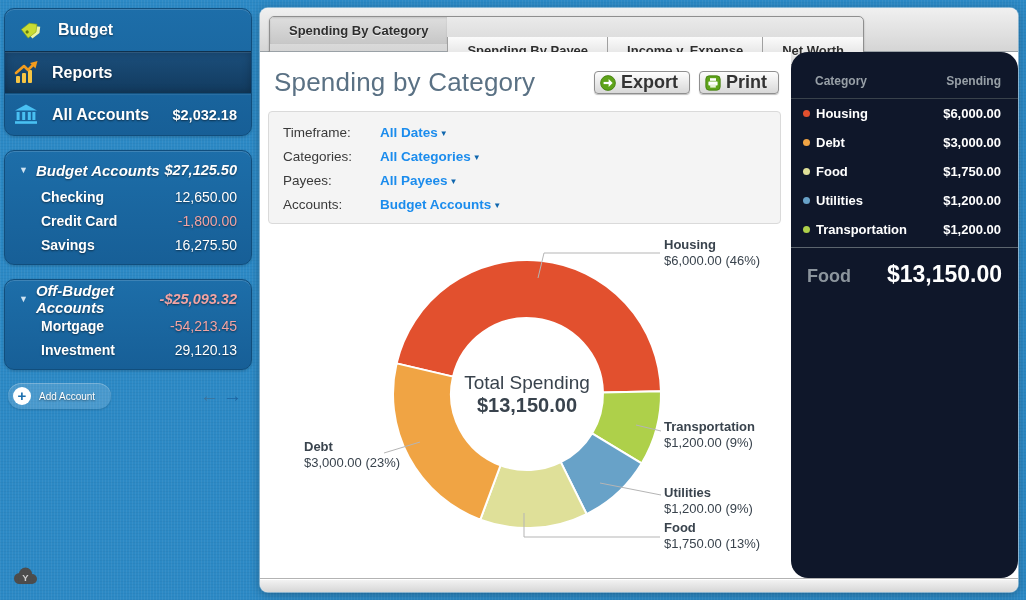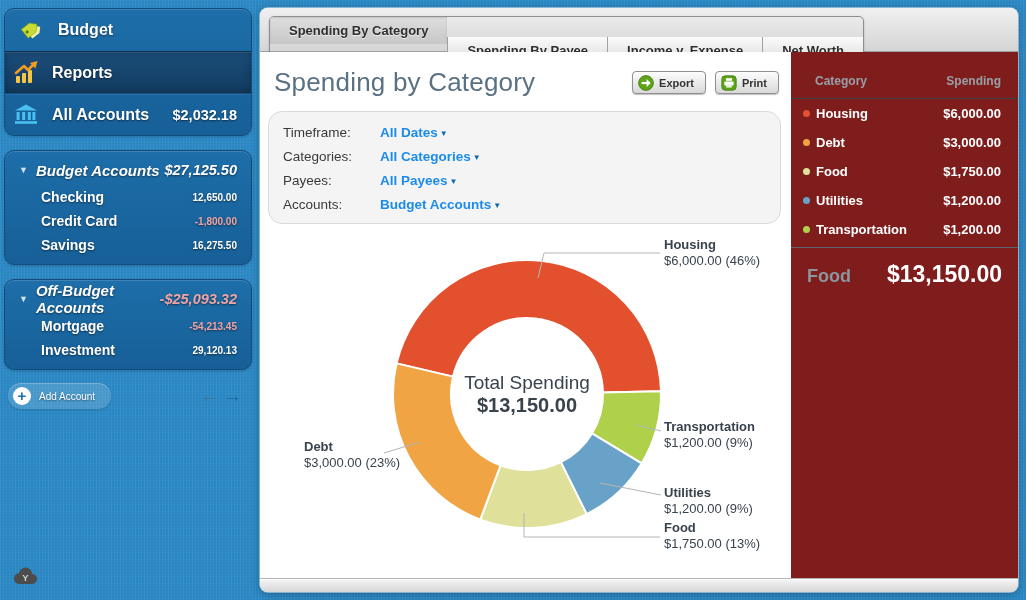--- a/index.html
+++ b/index.html
@@ -39,21 +39,21 @@
 
   .acct-panel { margin-top:14px; padding:4px 0 7px 0; }
   .acct-header {
     display:flex; align-items:center; height:30px; padding:0 14px; cursor:pointer;
   }
   .acct-caret { color:#cfe3f2; font-size:9px; margin-right:8px; }
   .acct-title { color:#fff; font-weight:bold; font-style:italic; font-size:15px; flex:1; text-shadow:0 1px 2px rgba(0,0,0,.5); }
   .acct-total { color:#fff; font-weight:bold; font-style:italic; font-size:14.5px; text-shadow:0 1px 2px rgba(0,0,0,.5); }
   .acct-row { display:flex; align-items:center; height:24px; padding:0 14px 0 36px; cursor:pointer; }
   .acct-name { color:#fff; font-weight:bold; font-size:14px; flex:1; text-shadow:0 1px 2px rgba(0,0,0,.5); }
-  .acct-balance { color:#fff; font-weight:bold; font-size:10px; text-shadow:0 1px 2px rgba(0,0,0,.5); }
+  .acct-balance { color:#fff; font-weight:normal; font-size:14px; text-shadow:0 1px 2px rgba(0,0,0,.5); }
   .neg { color:#f2a4a4 !important; }
 
   .add-row { margin-top:13px; display:flex; align-items:center; padding-left:4px; }
   .add-pill {
     display:inline-flex; align-items:center; gap:8px;
     height:26px; padding:0 16px 0 5px; border-radius:14px; cursor:pointer;
     background:rgba(255,255,255,.14);
     box-shadow: inset 0 1px 0 rgba(255,255,255,.25), 0 1px 2px rgba(0,0,0,.15);
   }
   .add-plus {
@@ -96,46 +96,46 @@
   .body { flex:1; display:flex; min-height:0; }
   .content { flex:1; position:relative; background:#fff; overflow:hidden; }
 
   .title-row { display:flex; align-items:center; margin:15px 12px 0 14px; }
   .page-title { font-size:26px; font-weight:400; color:#5a7184; letter-spacing:.2px; }
   .hdr-buttons { margin-left:auto; display:flex; gap:9px; }
   .gbtn {
     display:flex; align-items:center; gap:5px; height:23px; padding:0 11px 0 5px;
     border:1px solid #8f8f8f; border-radius:4px; cursor:pointer;
     background:linear-gradient(#fdfdfd,#d8d8d8);
-    font-size:11px; font-weight:bold; color:#333;
+    font-size:18px; font-weight:bold; color:#333;
     box-shadow:0 1px 1px rgba(0,0,0,.25);
   }
 
   .filters {
     margin:13px 10px 0 8px; padding:8px 0 7px 14px;
-    background:#f4f4f4; border:1px solid #dadada; border-radius:14px;
+    background:#f4f4f4; border:1px solid #dadada; border-radius:4px;
   }
   .filter-row { display:flex; align-items:center; height:24px; }
   .filter-label { width:97px; font-size:13.5px; color:#3a3a3a; }
   .filter-value { font-size:13.5px; font-weight:bold; color:#1b8ced; cursor:pointer; }
   .filter-caret { font-size:8px; color:#0f66ad; margin-left:2px; vertical-align:1px; }
 
   .chart-area { position:relative; height:336px; margin-top:6px; }
   .chart-area svg.donut { position:absolute; left:0; top:0; }
   .slice-label { position:absolute; font-size:13px; color:#39434d; line-height:15.5px; white-space:nowrap; }
   .slice-label .nm { font-weight:bold; }
   .donut-center {
     position:absolute; left:267px; top:164px; transform:translate(-50%,-50%);
     text-align:center; color:#39434d;
   }
   .donut-center .c1 { font-size:19px;text-align:center; }
   .donut-center .c2 { font-size:20px; font-weight:bold; }
 
   
-  .summary { width:227px; flex:0 0 227px; background:#7f1d1d; padding-top:22px; display:flex; flex-direction:column; }
+  .summary { width:227px; flex:0 0 227px; background:#0f172a; padding-top:22px; display:flex; flex-direction:column;border-radius:17px; }
   .sum-header { display:flex; padding:0 17px 10px 24px; font-size:12px; font-weight:bold; color:#98a0a7; border-bottom:1px solid #39424b; }
   .sum-header .h2 { margin-left:auto; }
   .sum-row { display:flex; align-items:center; height:29px; padding:0 17px 0 12px; cursor:pointer; }
   .dot { width:7px; height:7px; border-radius:50%; margin-right:6px; flex:0 0 7px; }
   .sum-cat { color:#fff; font-weight:bold; font-size:13px; }
   .sum-amt { margin-left:auto; color:#fff; font-weight:bold; font-size:13px; }
   .sum-rows { border-bottom:1px solid #39424b; padding-bottom:3px; }
   .sum-total { display:flex; align-items:baseline; padding:13px 16px 0 16px; border-top:1px solid #5c656e; margin-top:-1px; }
   .total-label { color:#8c959d; font-size:18px; font-weight:bold; }
   .total-value { margin-left:auto; color:#fff; font-size:23px; font-weight:bold; }

